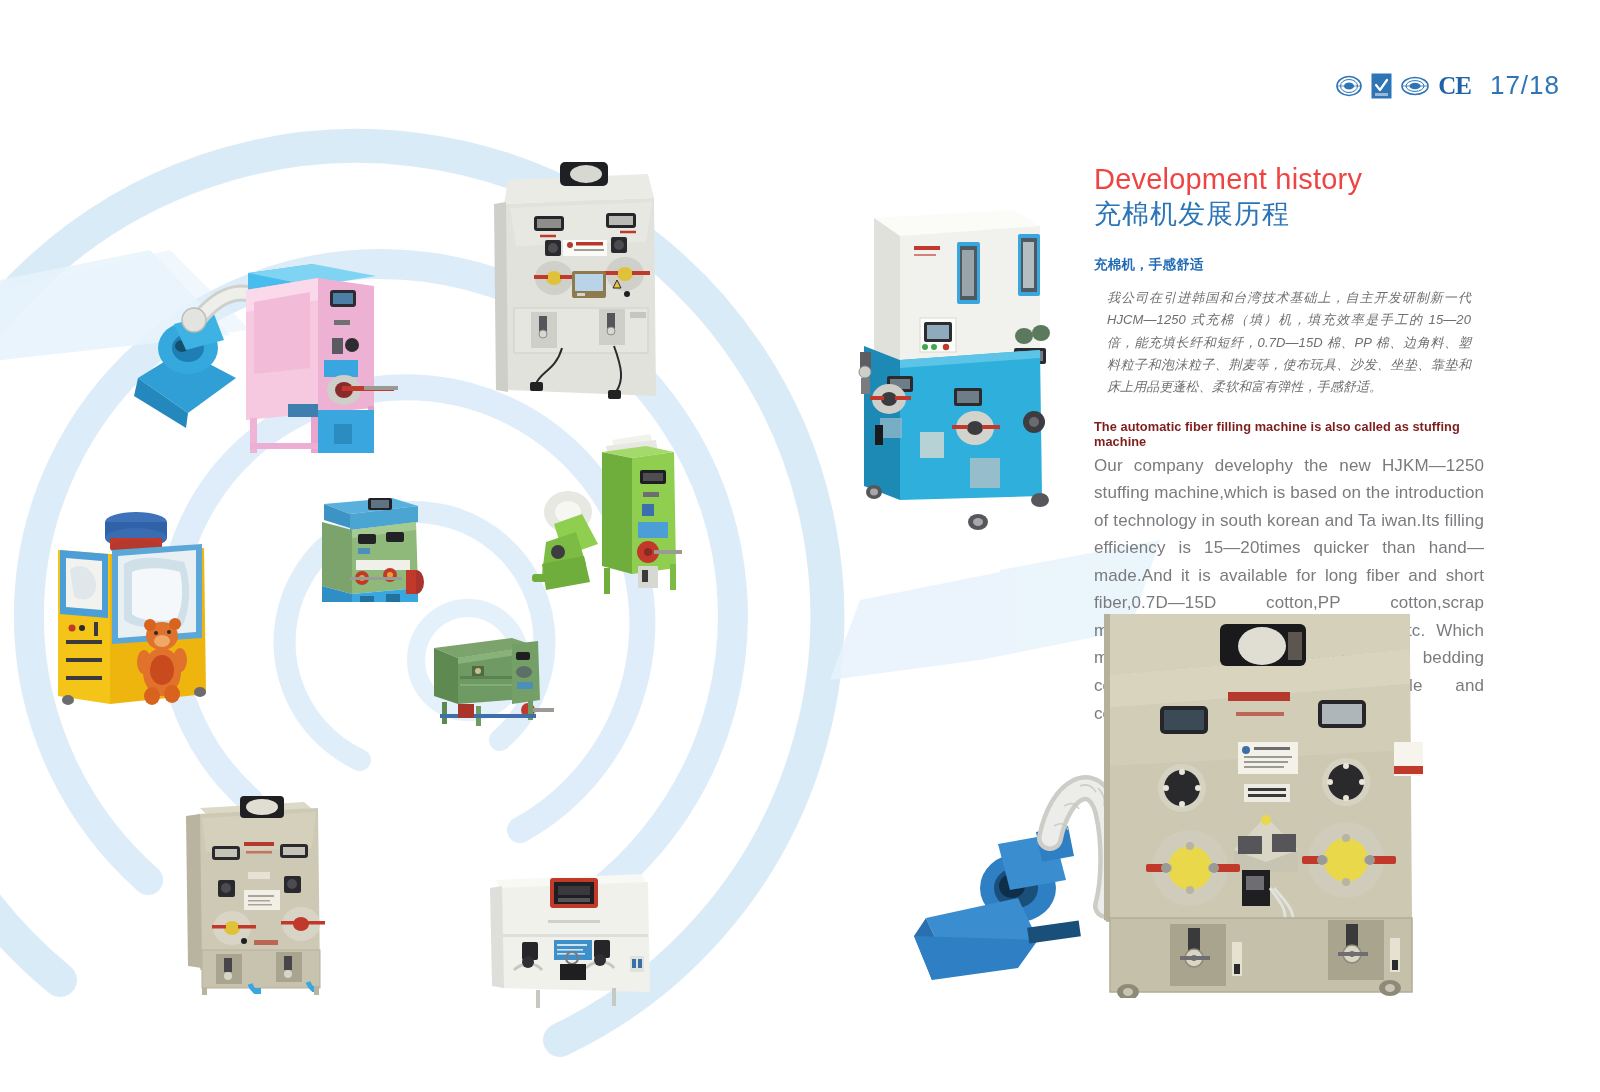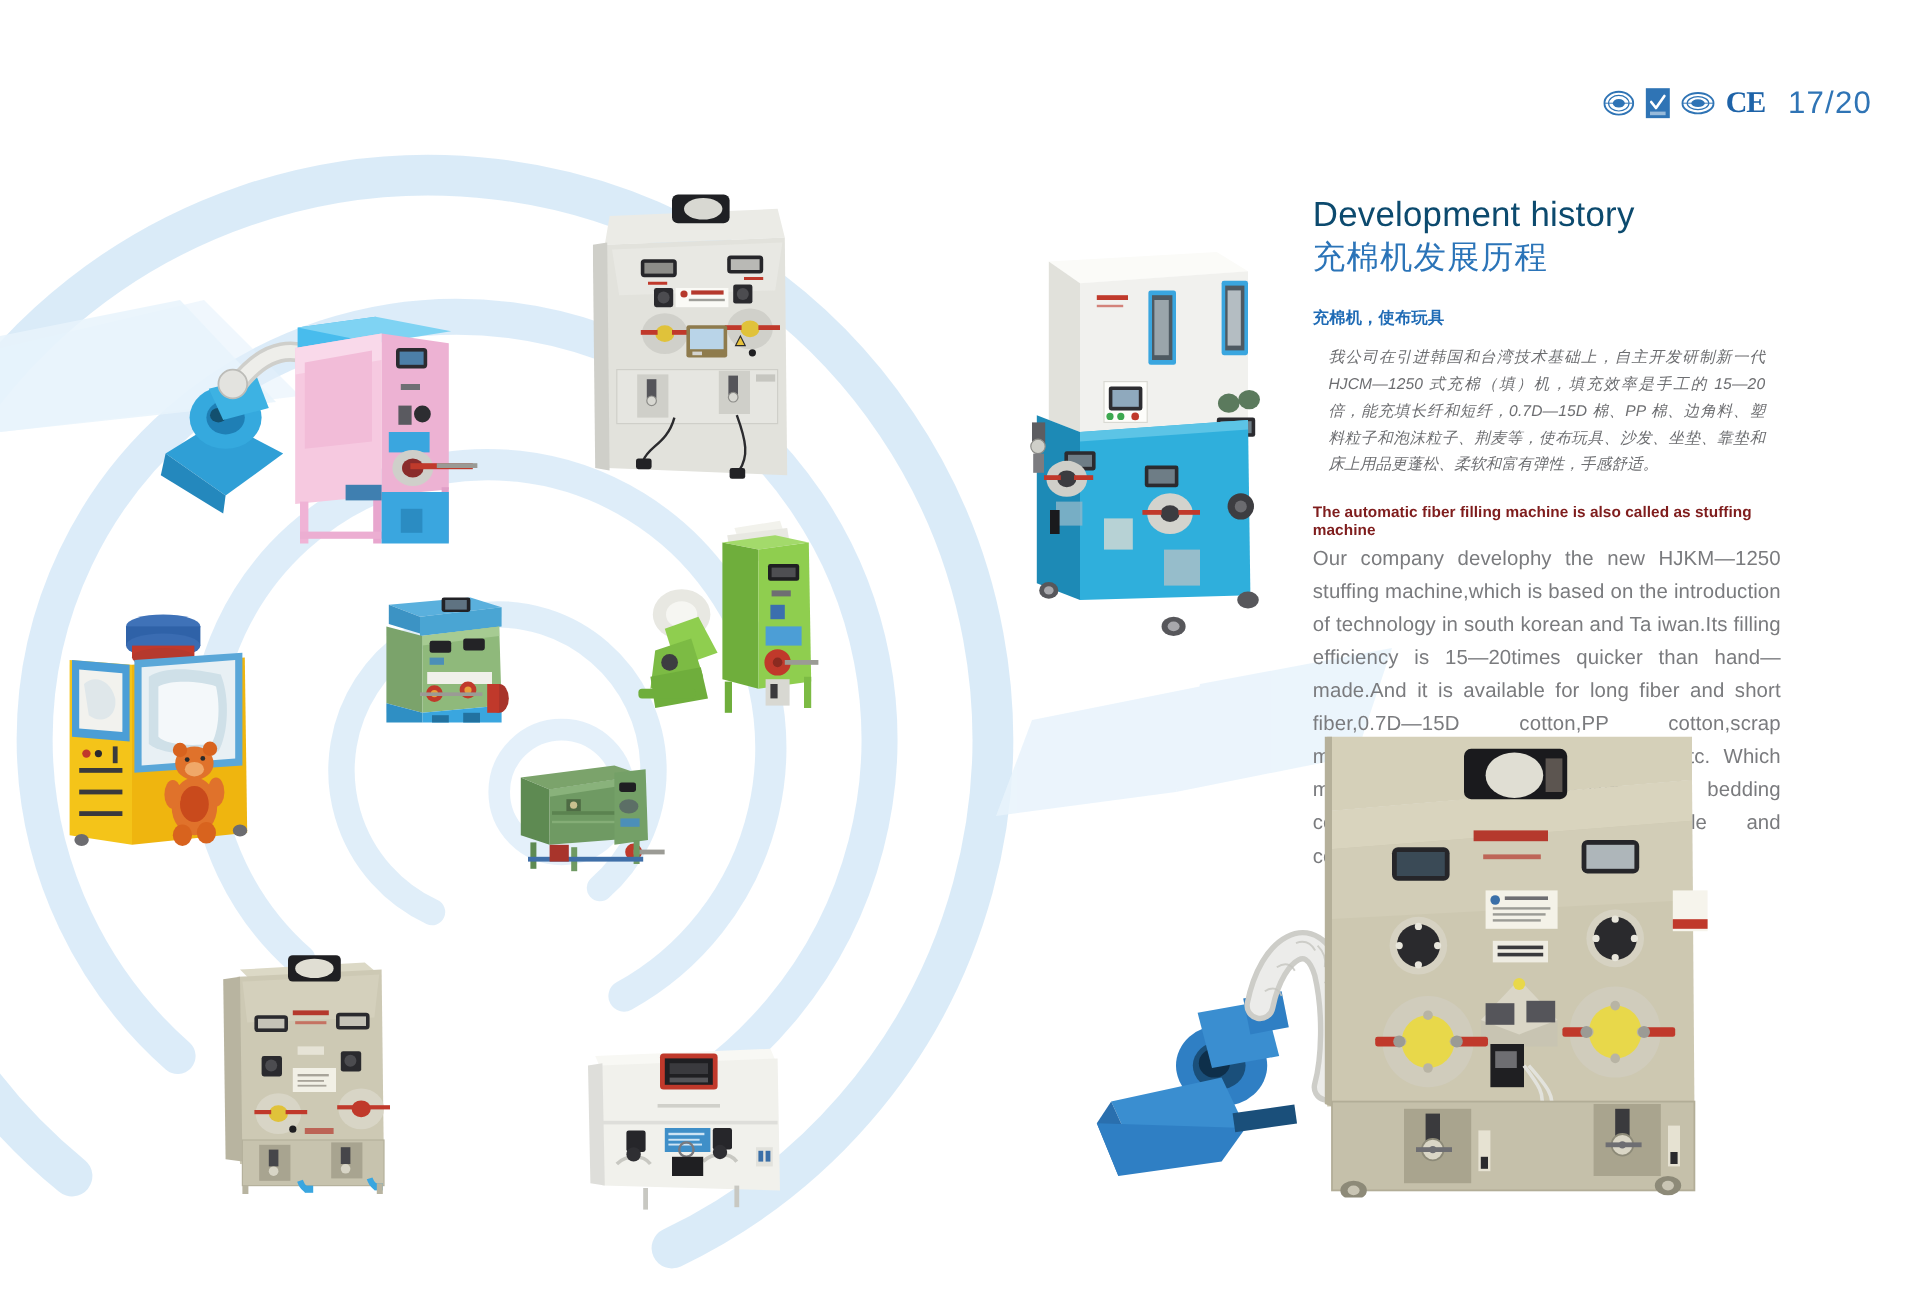--- a/index.html
+++ b/index.html
@@ -30,21 +30,21 @@
   .page-no{
     font-size:26px;color:#2f74b5;letter-spacing:1px;margin-left:10px;
     font-weight:300;
   }
 
   
   .textcol{
     position:absolute;left:1094px;top:162px;width:390px;
   }
   .title-en{
-    font-size:29px;color:#0c4a6e;font-weight:300;letter-spacing:0.2px;
+    font-size:29px;color:#ef4444;font-weight:300;letter-spacing:0.2px;
     line-height:1.18;margin:0;
   }
   .title-cn{
     font-size:27px;color:#2b74b8;font-weight:400;letter-spacing:1px;
     line-height:1.25;margin:2px 0 0 0;
   }
   .sub-cn{
     font-size:13.5px;color:#1f6bb5;font-weight:bold;margin:24px 0 6px 0;
     letter-spacing:0.2px;
   }
@@ -114,27 +114,27 @@
       <rect x="4" y="20" width="13" height="3" fill="#fff" opacity="0.5"></rect>
     </svg>
 
     <svg class="cert" width="28" height="26" viewBox="0 0 28 26">
       <ellipse cx="14" cy="13" rx="13" ry="8.5" fill="none" stroke="#2f74b5" stroke-width="1.6"></ellipse>
       <ellipse cx="14" cy="13" rx="9" ry="5.4" fill="none" stroke="#2f74b5" stroke-width="1"></ellipse>
       <ellipse cx="14" cy="13" rx="5.6" ry="3.2" fill="#2f74b5"></ellipse>
       <path d="M1 13 H27" stroke="#2f74b5" stroke-width="0.8"></path>
     </svg>
     <span class="ce-mark">CE</span>
-    <span class="page-no">17/20</span>
+    <span class="page-no">17/18</span>
   </div>
 
   <div class="textcol">
     <h1 class="title-en">Development history</h1>
     <h2 class="title-cn">充棉机发展历程</h2>
-    <p class="sub-cn">充棉机，使布玩具</p>
+    <p class="sub-cn">充棉机，手感舒适</p>
     <p class="body-cn">我公司在引进韩国和台湾技术基础上，自主开发研制新一代 HJCM—1250 式充棉（填）机，填充效率是手工的 15—20 倍，能充填长纤和短纤，0.7D—15D 棉、PP 棉、边角料、塑料粒子和泡沫粒子、荆麦等，使布玩具、沙发、坐垫、靠垫和床上用品更蓬松、柔软和富有弹性，手感舒适。</p>
     <p class="sub-en">The automatic fiber filling machine is also called as stuffing machine</p>
     <p class="body-en">Our company develophy the new HJKM—1250 stuffing machine,which is based on the introduction of technology in south korean and Ta iwan.Its filling efficiency is 15—20times quicker than hand—made.And it is available for long fiber and short fiber,0.7D—15D cotton,PP cotton,scrap materials,plastic granules ,buckwheat,etc. Which makes rag dolls,sofa,cushion and bedding commodity more fluey,softer,flexible and comfortabla.</p>
   </div>
 
   <svg class="m" style="left:128px;top:228px;" width="270" height="225">
 
     <polygon points="10,150 55,122 108,150 60,185" fill="#2f9fd6"></polygon>
     <polygon points="10,150 60,185 58,200 6,168" fill="#2488bd"></polygon>
     <ellipse cx="60" cy="120" rx="30" ry="26" fill="#35a9de"></ellipse>

